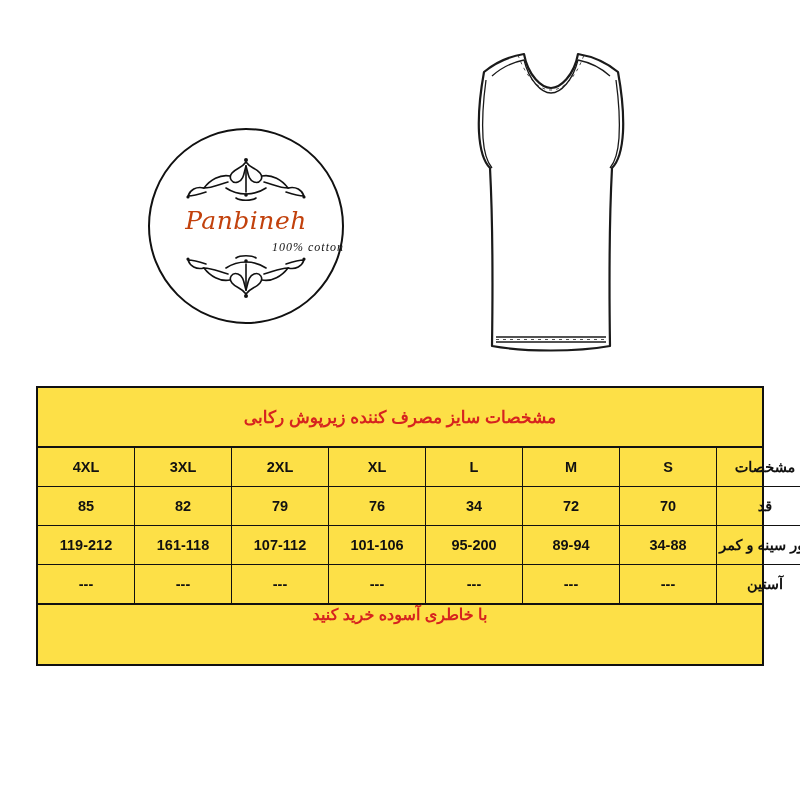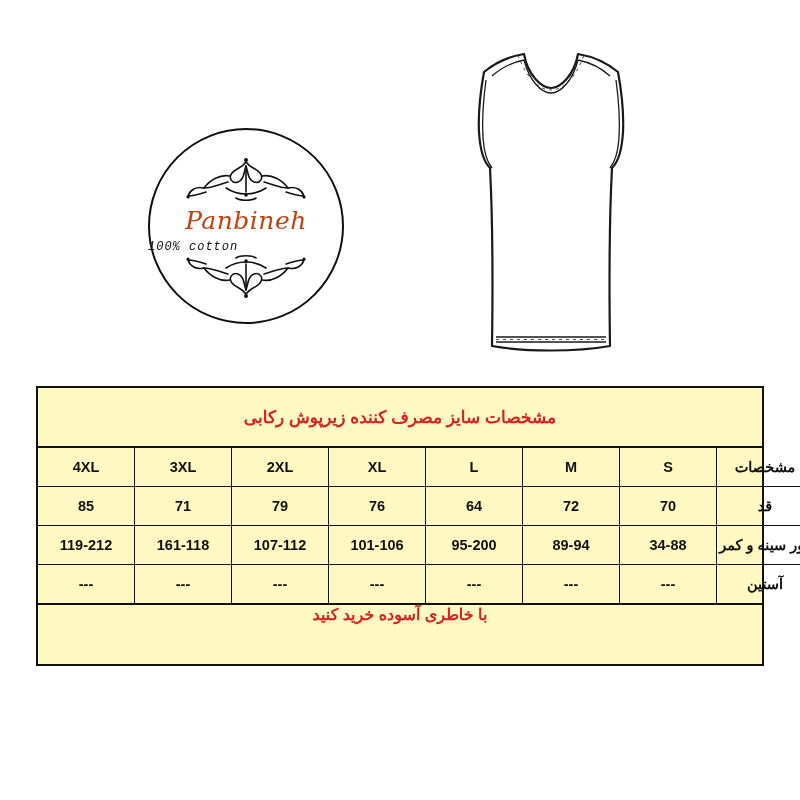--- a/index.html
+++ b/index.html
@@ -50,22 +50,22 @@
     font-style: italic;
     font-size: 25px;
     letter-spacing: 0.5px;
     color: #c2410c;
   }
   .logo-sub {
     position: absolute;
     left: 0;
     top: 112px;
     width: 100%;
-    text-align: left;
-    font-family: Liberation Mono, monospace;
+    text-align: right;
+    font-family: Liberation Serif, serif;
     font-style: italic;
     font-size: 12px;
     letter-spacing: 1px;
     color: #111;
   }
   .flourish {
     position: absolute;
     left: 50%;
     transform: translateX(-50%);
     width: 160px;
@@ -84,21 +84,21 @@
 
   
   .table-frame {
     position: absolute;
     left: 36px;
     top: 386px;
     width: 728px;
     height: 280px;
     border: 2.5px solid #111;
     box-sizing: border-box;
-    background: #fef9c3;
+    background: #fde047;
   }
   .title-bar {
     height: 58px;
     display: flex;
     align-items: center;
     justify-content: center;
     border-bottom: 2.5px solid #111;
   }
   .title-bar .title-text {
     color: #d6231f;
@@ -250,24 +250,24 @@
           <th class="col-head">XL</th>
           <th class="col-head">2XL</th>
           <th class="col-head">3XL</th>
           <th class="col-head">4XL</th>
         </tr>
 
         <tr>
           <td class="rowlabel">قد</td>
           <td>70</td>
           <td>72</td>
-          <td>64</td>
+          <td>34</td>
           <td>76</td>
           <td>79</td>
-          <td>71</td>
+          <td>82</td>
           <td>85</td>
         </tr>
 
         <tr>
           <td class="rowlabel">دور سینه و کمر</td>
           <td>34-88</td>
           <td>89-94</td>
           <td>95-200</td>
           <td>101-106</td>
           <td>107-112</td>

